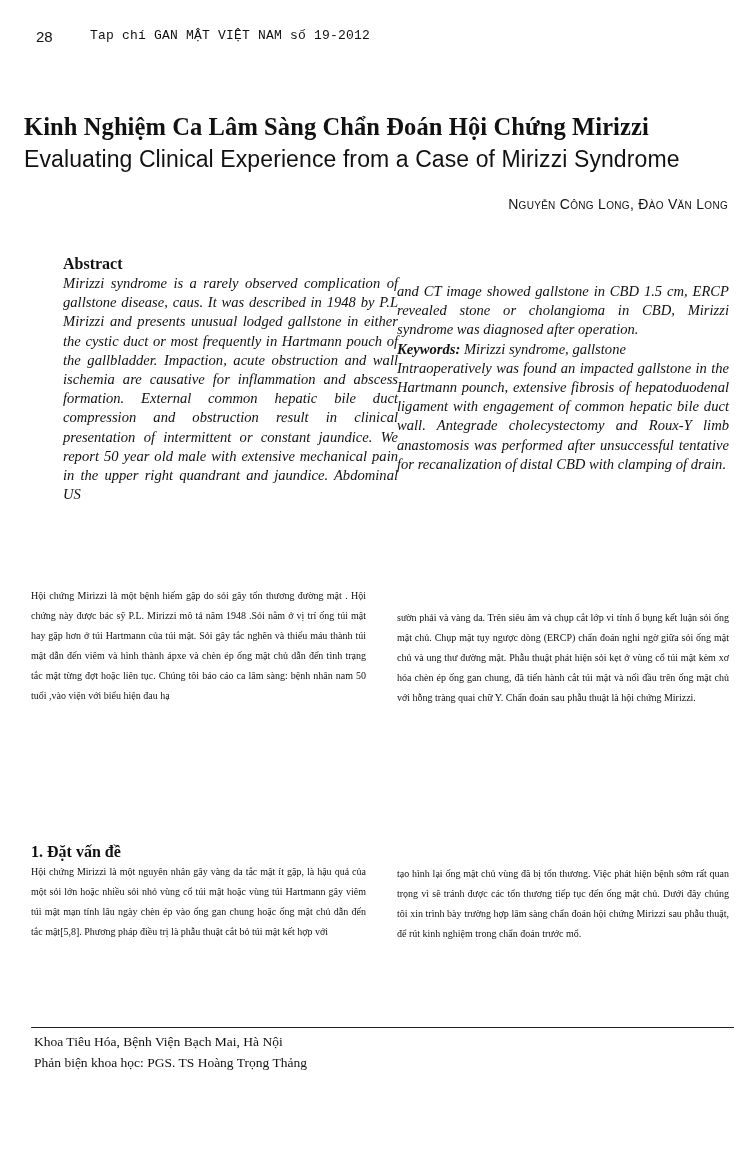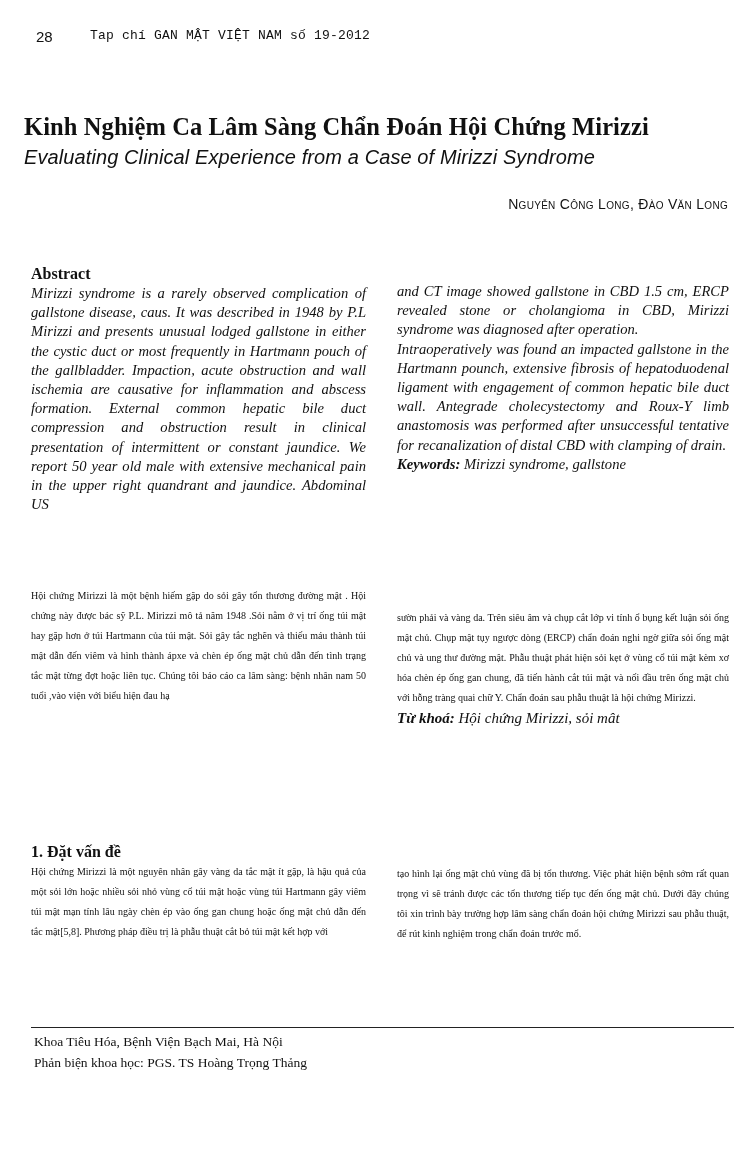--- a/index.html
+++ b/index.html
@@ -1,21 +1,21 @@
 <!DOCTYPE html>
 <html><head>
   <meta charset="utf-8">
   <style>
     html, body { margin: 0; padding: 0; background: #ffffff; }
     body { width: 756px; height: 1175px; position: relative; overflow: hidden; color: #111; }
     .abs { position: absolute; }
     .header-num { left: 36px; top: 28px; font-family: "Liberation Sans", sans-serif; font-size: 15px; }
     .header-journal { left: 90px; top: 28px; font-family: Liberation Mono, monospace; font-size: 13px; letter-spacing: 0.2px; }
     .title-vi { left: 24px; top: 113px; font-family: "Liberation Serif", serif; font-weight: bold; font-size: 24.5px; letter-spacing: 0.1px; white-space: nowrap; }
-    .title-en { left: 24px; top: 146px; font-family: "Liberation Sans", sans-serif; font-size: 20px; white-space: nowrap; letter-spacing: 0.1px; font-style: italic; }
+    .title-en { left: 24px; top: 146px; font-family: "Liberation Sans", sans-serif; font-size: 23px; white-space: nowrap; letter-spacing: 0.1px; }
     .authors { right: 28px; top: 196px; font-family: "Liberation Sans", sans-serif; font-size: 14px; font-variant: small-caps; white-space: nowrap; letter-spacing: 0.3px; }
     .col { position: absolute; width: 335px; }
     .col-left { left: 31px; }
     .col-right { left: 397px; width: 332px; }
     .sec-head { font-family: "Liberation Serif", serif; font-weight: bold; font-size: 16px; margin: 0; line-height: 20px; }
     .it { font-family: "Liberation Serif", serif; font-style: italic; font-size: 14.6px; line-height: 19.2px; text-align: justify; margin: 0; }
     .rm { font-family: "Liberation Serif", serif; font-size: 10px; line-height: 20px; text-align: justify; margin: 0; }
     .kw-label { font-weight: bold; }
     .rule { left: 31px; top: 1027px; width: 703px; height: 0; border-top: 1.4px solid #222; }
     .foot { left: 34px; font-family: "Liberation Serif", serif; font-size: 13.5px; white-space: nowrap; }
@@ -23,42 +23,38 @@
 </head>
 <body>
 
 <div class="abs header-num">28</div>
 <div class="abs header-journal">Tap chí GAN MẬT VIỆT NAM số 19-2012</div>
 
 <div class="abs title-vi">Kinh Nghiệm Ca Lâm Sàng Chẩn Đoán Hội Chứng Mirizzi</div>
 <div class="abs title-en">Evaluating Clinical Experience from a Case of Mirizzi Syndrome</div>
 <div class="abs authors">Nguyễn Công Long, Đào Văn Long</div>
 
-<div class="col col-left" style="top:264px;">
+<div class="col col-left" style="top:254px;margin-left:32px;">
   <h2 class="sec-head">Abstract</h2>
   <p class="it">Mirizzi syndrome is a rarely observed complication of gallstone disease, caus. It was described in 1948 by P.L Mirizzi and presents unusual lodged gallstone in either the cystic duct or most frequently in Hartmann pouch of the gallbladder. Impaction, acute obstruction and wall ischemia are causative for inflammation and abscess formation. External common hepatic bile duct compression and obstruction result in clinical presentation of intermittent or constant jaundice. We report 50 year old male with extensive mechanical pain in the upper right quandrant and jaundice. Abdominal US</p>
 </div>
 <div class="col col-right" style="top:282px;">
   <p class="it">and CT image showed gallstone in CBD 1.5 cm, ERCP revealed stone or cholangioma in CBD, Mirizzi syndrome was diagnosed after operation.</p>
-  <p class="it">Intraoperatively was found an impacted gallstone in the Hartmann pounch, extensive fibrosis of hepatoduodenal ligament with engagement of common hepatic bile duct wall. Antegrade cholecystectomy and Roux-Y limb anastomosis was performed after unsuccessful tentative for recanalization of distal CBD with clamping of drain.</p>
   <p class="it" style="text-align:left;">
     <span class="kw-label">Keywords:</span>
     <span>Mirizzi syndrome, gallstone</span>
   </p>
+  <p class="it">Intraoperatively was found an impacted gallstone in the Hartmann pounch, extensive fibrosis of hepatoduodenal ligament with engagement of common hepatic bile duct wall. Antegrade cholecystectomy and Roux-Y limb anastomosis was performed after unsuccessful tentative for recanalization of distal CBD with clamping of drain.</p>
 </div>
 
 <div class="col col-left" style="top:586px;">
   <p class="rm">Hội chứng Mirizzi là một bệnh hiếm gặp do sỏi gây tổn thương đường mật . Hội chứng này được bác sỹ P.L. Mirizzi mô tả năm 1948 .Sỏi nằm ở vị trí ống túi mật hay gặp hơn  ở túi Hartmann của túi mật. Sỏi gây tắc nghẽn và thiếu máu thành túi mật dẫn đến viêm và hình thành ápxe và chèn ép ống mật chủ dẫn đến tình trạng tắc mật từng đợt hoặc liên tục. Chúng tôi  báo cáo ca lâm sàng: bệnh nhân nam 50 tuổi ,vào viện với biểu hiện đau hạ</p>
 </div>
 <div class="col col-right" style="top:608px;">
   <p class="rm">sườn phải và vàng da. Trên siêu âm và chụp cắt lớp vi tính ổ bụng kết luận sỏi ống mật chủ. Chụp mật tụy ngược dòng (ERCP) chẩn đoán nghi ngờ giữa sỏi ống mật chủ và ung thư đường mật. Phẫu thuật phát hiện sỏi kẹt ở vùng cổ túi mật kèm xơ hóa chèn ép ống gan chung, đã tiến hành cắt túi mật và nối đầu trên ống mật chủ với hỗng tràng quai chữ Y. Chẩn đoán sau phẫu  thuật là hội chứng Mirizzi.</p>
-  <p class="it" style="text-align:left; font-size:15px; line-height:20px;">
-    <span class="kw-label">Từ khoá:</span>
-    <span>Hội chứng Mirizzi, sỏi mât</span>
-  </p>
 </div>
 
 <div class="col col-left" style="top:842px;">
   <h2 class="sec-head">1. Đặt vấn đề</h2>
   <p class="rm">Hội chứng Mirizzi là một nguyên nhân gây vàng da tắc mật ít gặp, là hậu quả của một sỏi lớn hoặc nhiều sỏi nhỏ vùng cổ túi mật hoặc vùng túi Hartmann gây viêm túi mật mạn tính lâu ngày chèn ép vào ống gan chung hoặc ống mật chủ dẫn đến tắc mật[5,8]. Phương pháp điều trị là phẫu thuật cắt bỏ túi mật kết hợp với</p>
 </div>
 <div class="col col-right" style="top:864px;">
   <p class="rm">tạo hình lại ống mật chủ vùng đã bị tổn thương. Việc phát hiện bệnh sớm rất quan trọng vì sẽ tránh được các tổn thương tiếp tục đến ống mật chủ. Dưới đây chúng tôi xin trình bày trường hợp  lâm sàng chẩn đoán hội chứng Mirizzi sau phẫu thuật, để rút kinh nghiệm trong chẩn đoán trước mổ.</p>
 </div>
 

